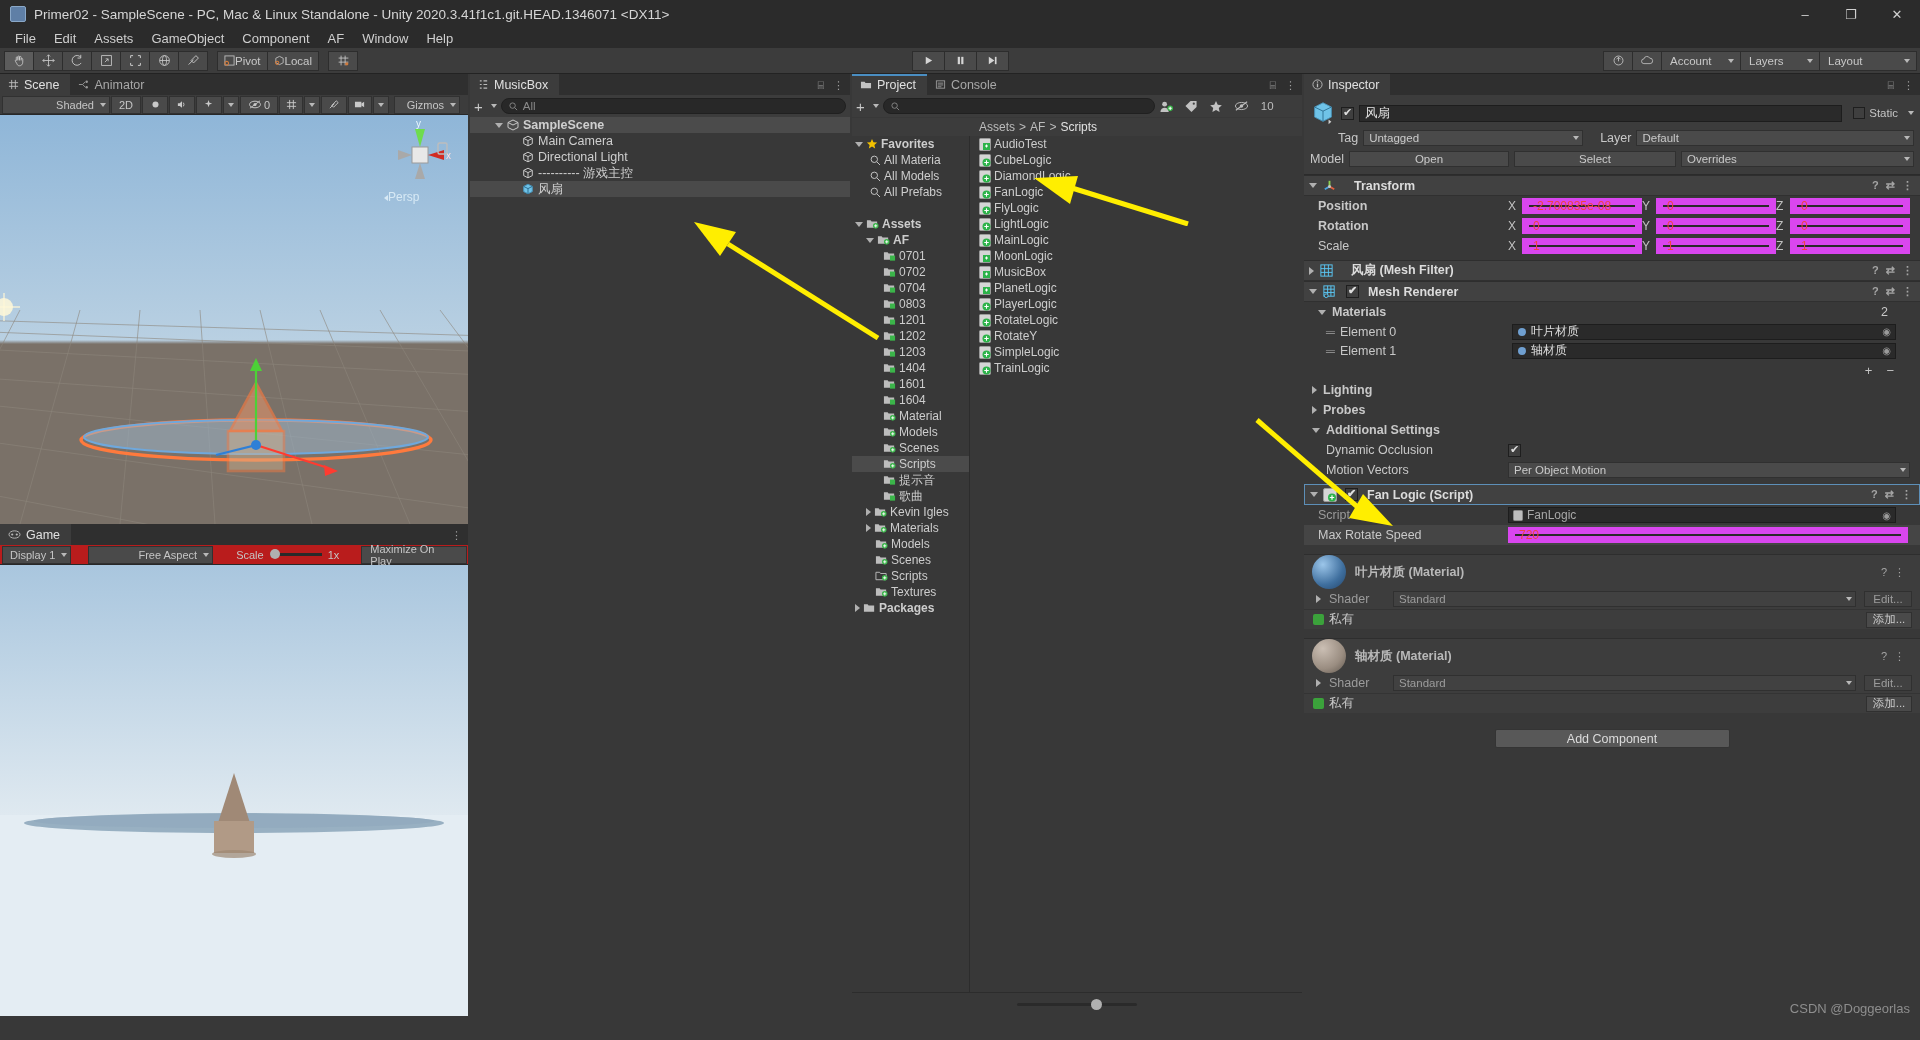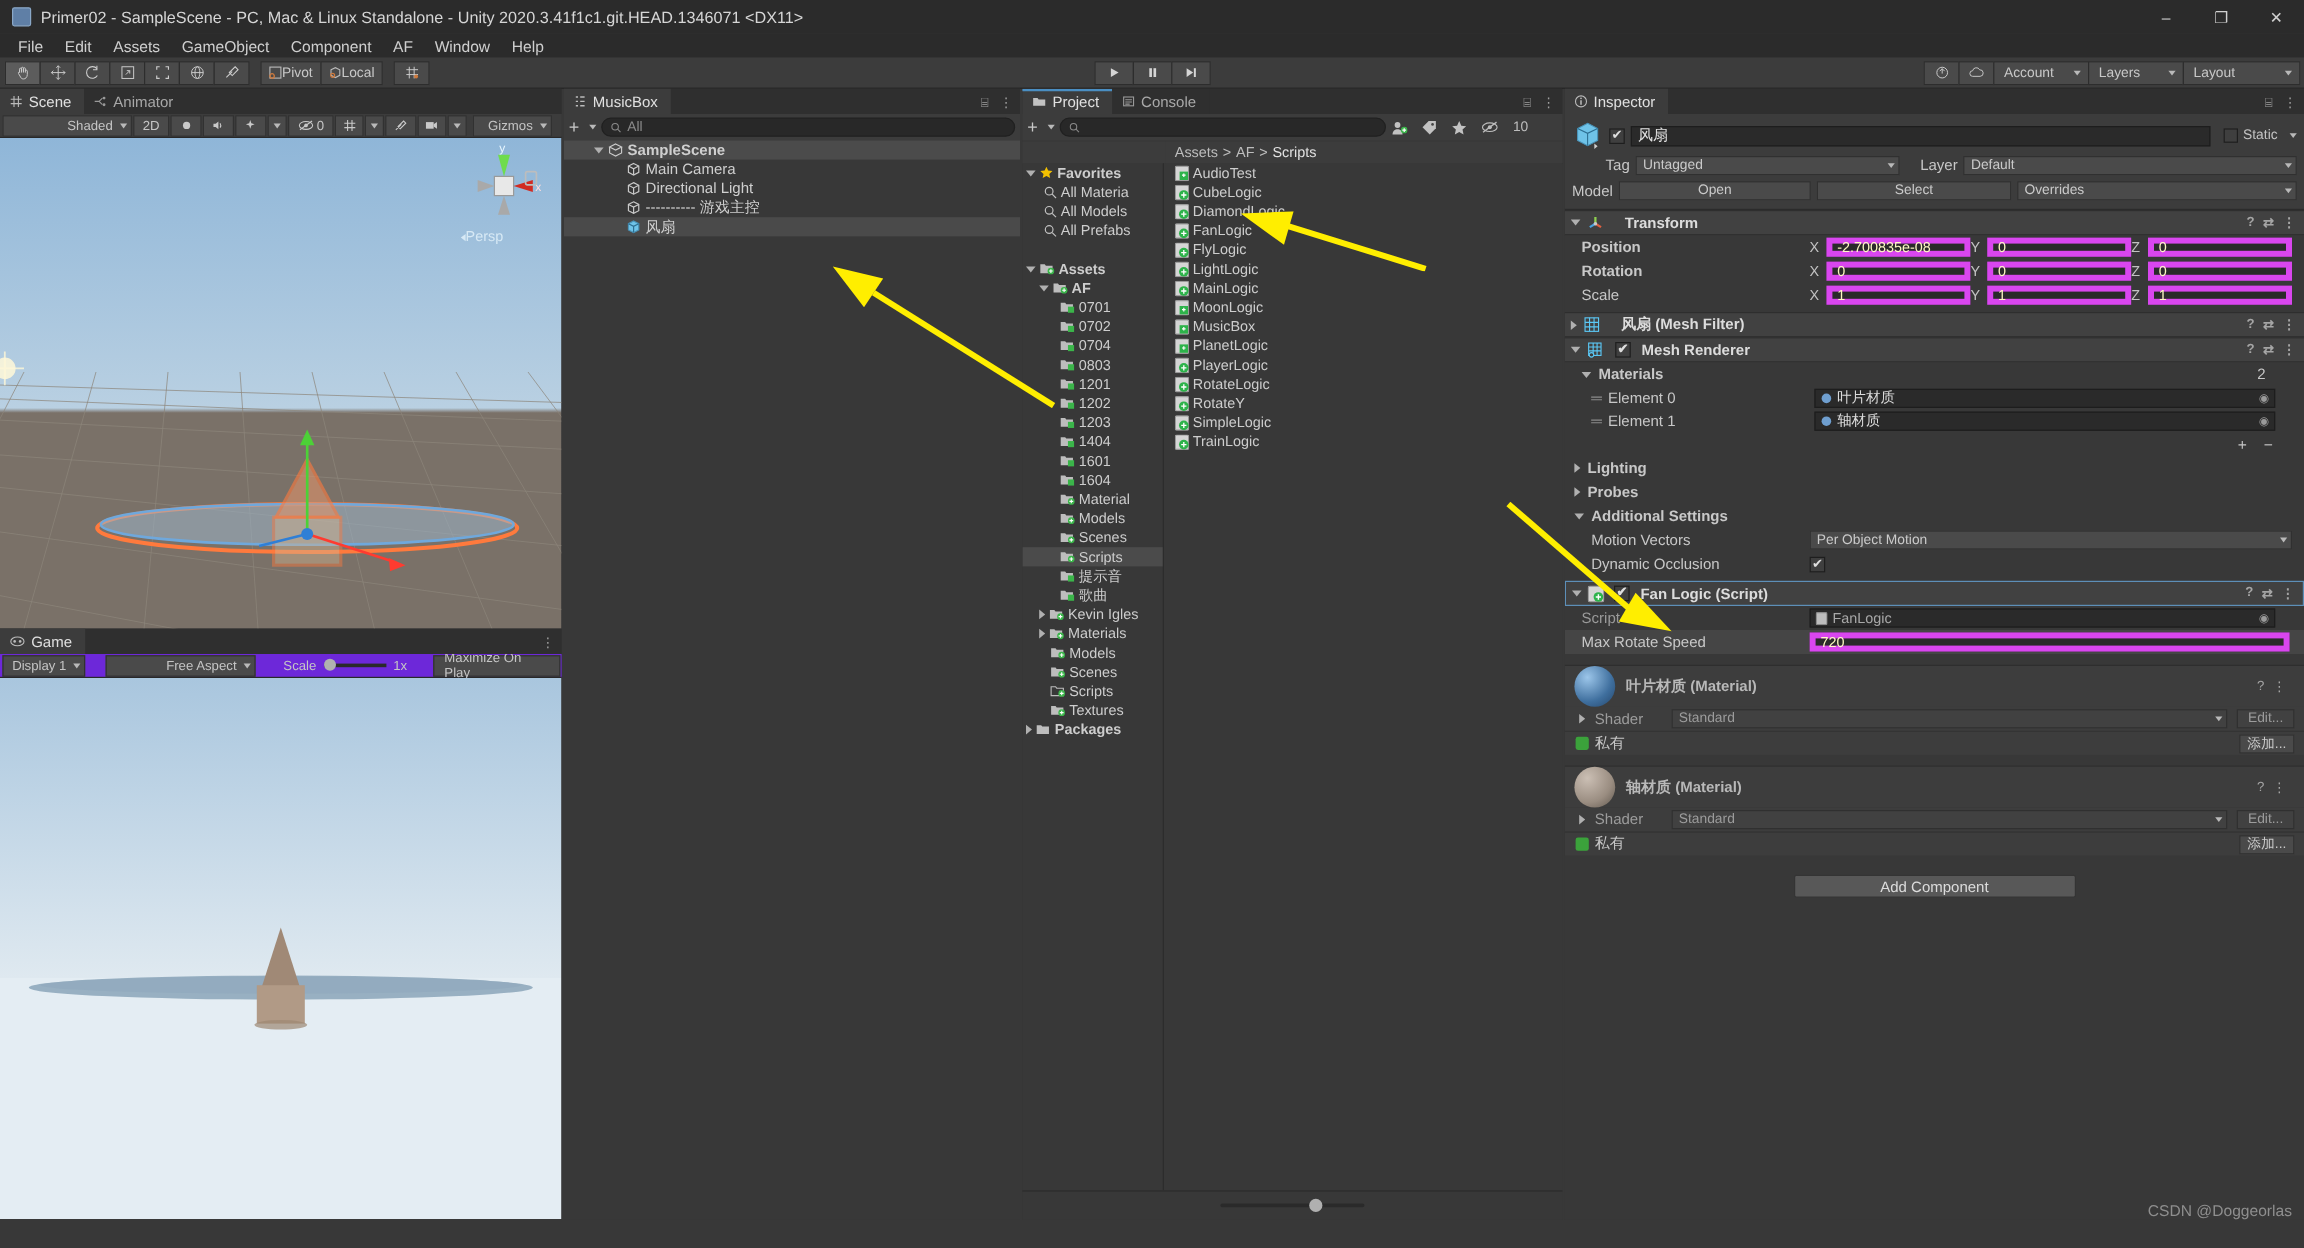--- a/index.html
+++ b/index.html
@@ -70,21 +70,21 @@
   .sbx { height:18px; display:flex; align-items:center; justify-content:center;
     background:#4a4a4a; border:1px solid #313131; margin-right:1px;
     font-size:11px; color:#c5c5c5; padding:0 4px; }
   .sdrop { height:18px; display:flex; align-items:center;
     justify-content:flex-end; background:#4a4a4a; border:1px solid #313131;
     margin-right:1px; font-size:11px; color:#c5c5c5; padding:0 3px 0 5px; }
   .scene-view { position:absolute; left:0; top:41px; width:468px; height:409px;
     overflow:hidden; }
   
   #game-panel { left:0; top:524px; width:468px; height:492px; }
-  .game-toolbar { height:20px; background:#6d28d9; display:flex;
+  .game-toolbar { height:20px; background:#b91c1c; display:flex;
     align-items:center; border-bottom:1px solid #282828; gap:16px; }
   .game-view { position:absolute; left:0; top:41px; width:468px; height:451px;
     overflow:hidden; }
 
   
   #hier-panel { left:470px; top:74px; width:380px; height:942px; }
   .h-toolbar { height:22px; background:#3c3c3c; display:flex; align-items:center;
     padding:0 4px; gap:4px; }
   .searchfield { flex:1; height:16px; background:#282828; border:1px solid #202020;
     border-radius:8px; display:flex; align-items:center; padding:0 7px; gap:5px;
@@ -138,22 +138,22 @@
     border-bottom:1px solid #303030; display:flex; align-items:center;
     padding-left:5px; gap:5px; font-size:12.5px; color:#dcdcdc; font-weight:bold; }
   .comp-icons { margin-left:auto; display:flex; gap:7px; padding-right:7px;
     color:#a5a5a5; font-size:11px; }
   .prop-row { height:20px; display:flex; align-items:center; padding-left:14px;
     font-size:12.5px; color:#c8c8c8; }
   .prop-name { width:190px; }
   .vec3 { flex:1; display:flex; gap:0; padding-right:10px; }
   .axis { flex:1; display:flex; align-items:center; gap:4px; }
   .axis-l { color:#c2c2c2; font-size:12px; width:10px; }
-  .axis-f { flex:1; height:16px; background:#2a2a2a; border:5px solid #d946ef;
-    display:flex; align-items:center; padding:0 4px; font-size:12px; color:#fef9c3; }
+  .axis-f { flex:1; height:16px; background:#2a2a2a; border:7px solid #d946ef;
+    display:flex; align-items:center; padding:0 4px; font-size:12px; color:#ef4444; }
   .chk { width:13px; height:13px; background:#3f3f3f; border:1px solid #1e1e1e;
     position:relative; }
   .chk.on::after { content:"✔"; position:absolute; left:1px; top:-2px;
     font-size:11px; color:#dedede; }
   .matrow { height:19px; display:flex; align-items:center; padding-left:22px;
     font-size:12.5px; color:#c8c8c8; }
   .objfield { flex:1; height:16px; background:#2a2a2a; border:1px solid #1d1d1d;
     display:flex; align-items:center; padding:0 4px; gap:4px;
     font-size:12px; color:#dcdcdc; margin-right:24px; position:relative; }
   .mat-card { border-top:1px solid #2e2e2e; }
@@ -1207,29 +1207,29 @@
       </div>
       <div class="prop-row" style="padding-left:8px">
         <span class="tri-r" style="margin-right:6px"></span>
         <span style="font-weight:bold">Probes</span>
       </div>
       <div class="prop-row" style="padding-left:8px">
         <span class="tri" style="margin-right:6px"></span>
         <span style="font-weight:bold">Additional Settings</span>
       </div>
       <div class="prop-row" style="padding-left:22px">
+        <span style="width:182px">Dynamic Occlusion</span>
+        <div class="chk on"></div>
+      </div>
+      <div class="prop-row" style="padding-left:22px">
         <span style="width:182px">Motion Vectors</span>
         <div class="dropfield" style="flex:1;margin-right:10px">
           <span>Per Object Motion</span>
           <span class="caret"></span>
         </div>
-      </div>
-      <div class="prop-row" style="padding-left:22px">
-        <span style="width:182px">Dynamic Occlusion</span>
-        <div class="chk on"></div>
       </div>
 
       <div class="comp-header" style="border:1px solid #5d8fb8;margin-top:4px">
         <span class="tri"></span>
         <svg width="14" height="14" viewBox="0 0 14 14">
             <rect x="0.5" y="0.5" width="13" height="13" rx="1.5" fill="#d5d5d5" stroke="#9a9a9a"></rect>
             <circle cx="9" cy="9.5" r="4" fill="#2db34a"></circle>
             <path d="M9 7.3v4.4M6.8 9.5h4.4" stroke="#fff" stroke-width="1.2"></path>
           </svg>
         <div class="chk on" style="margin-left:3px"></div>

